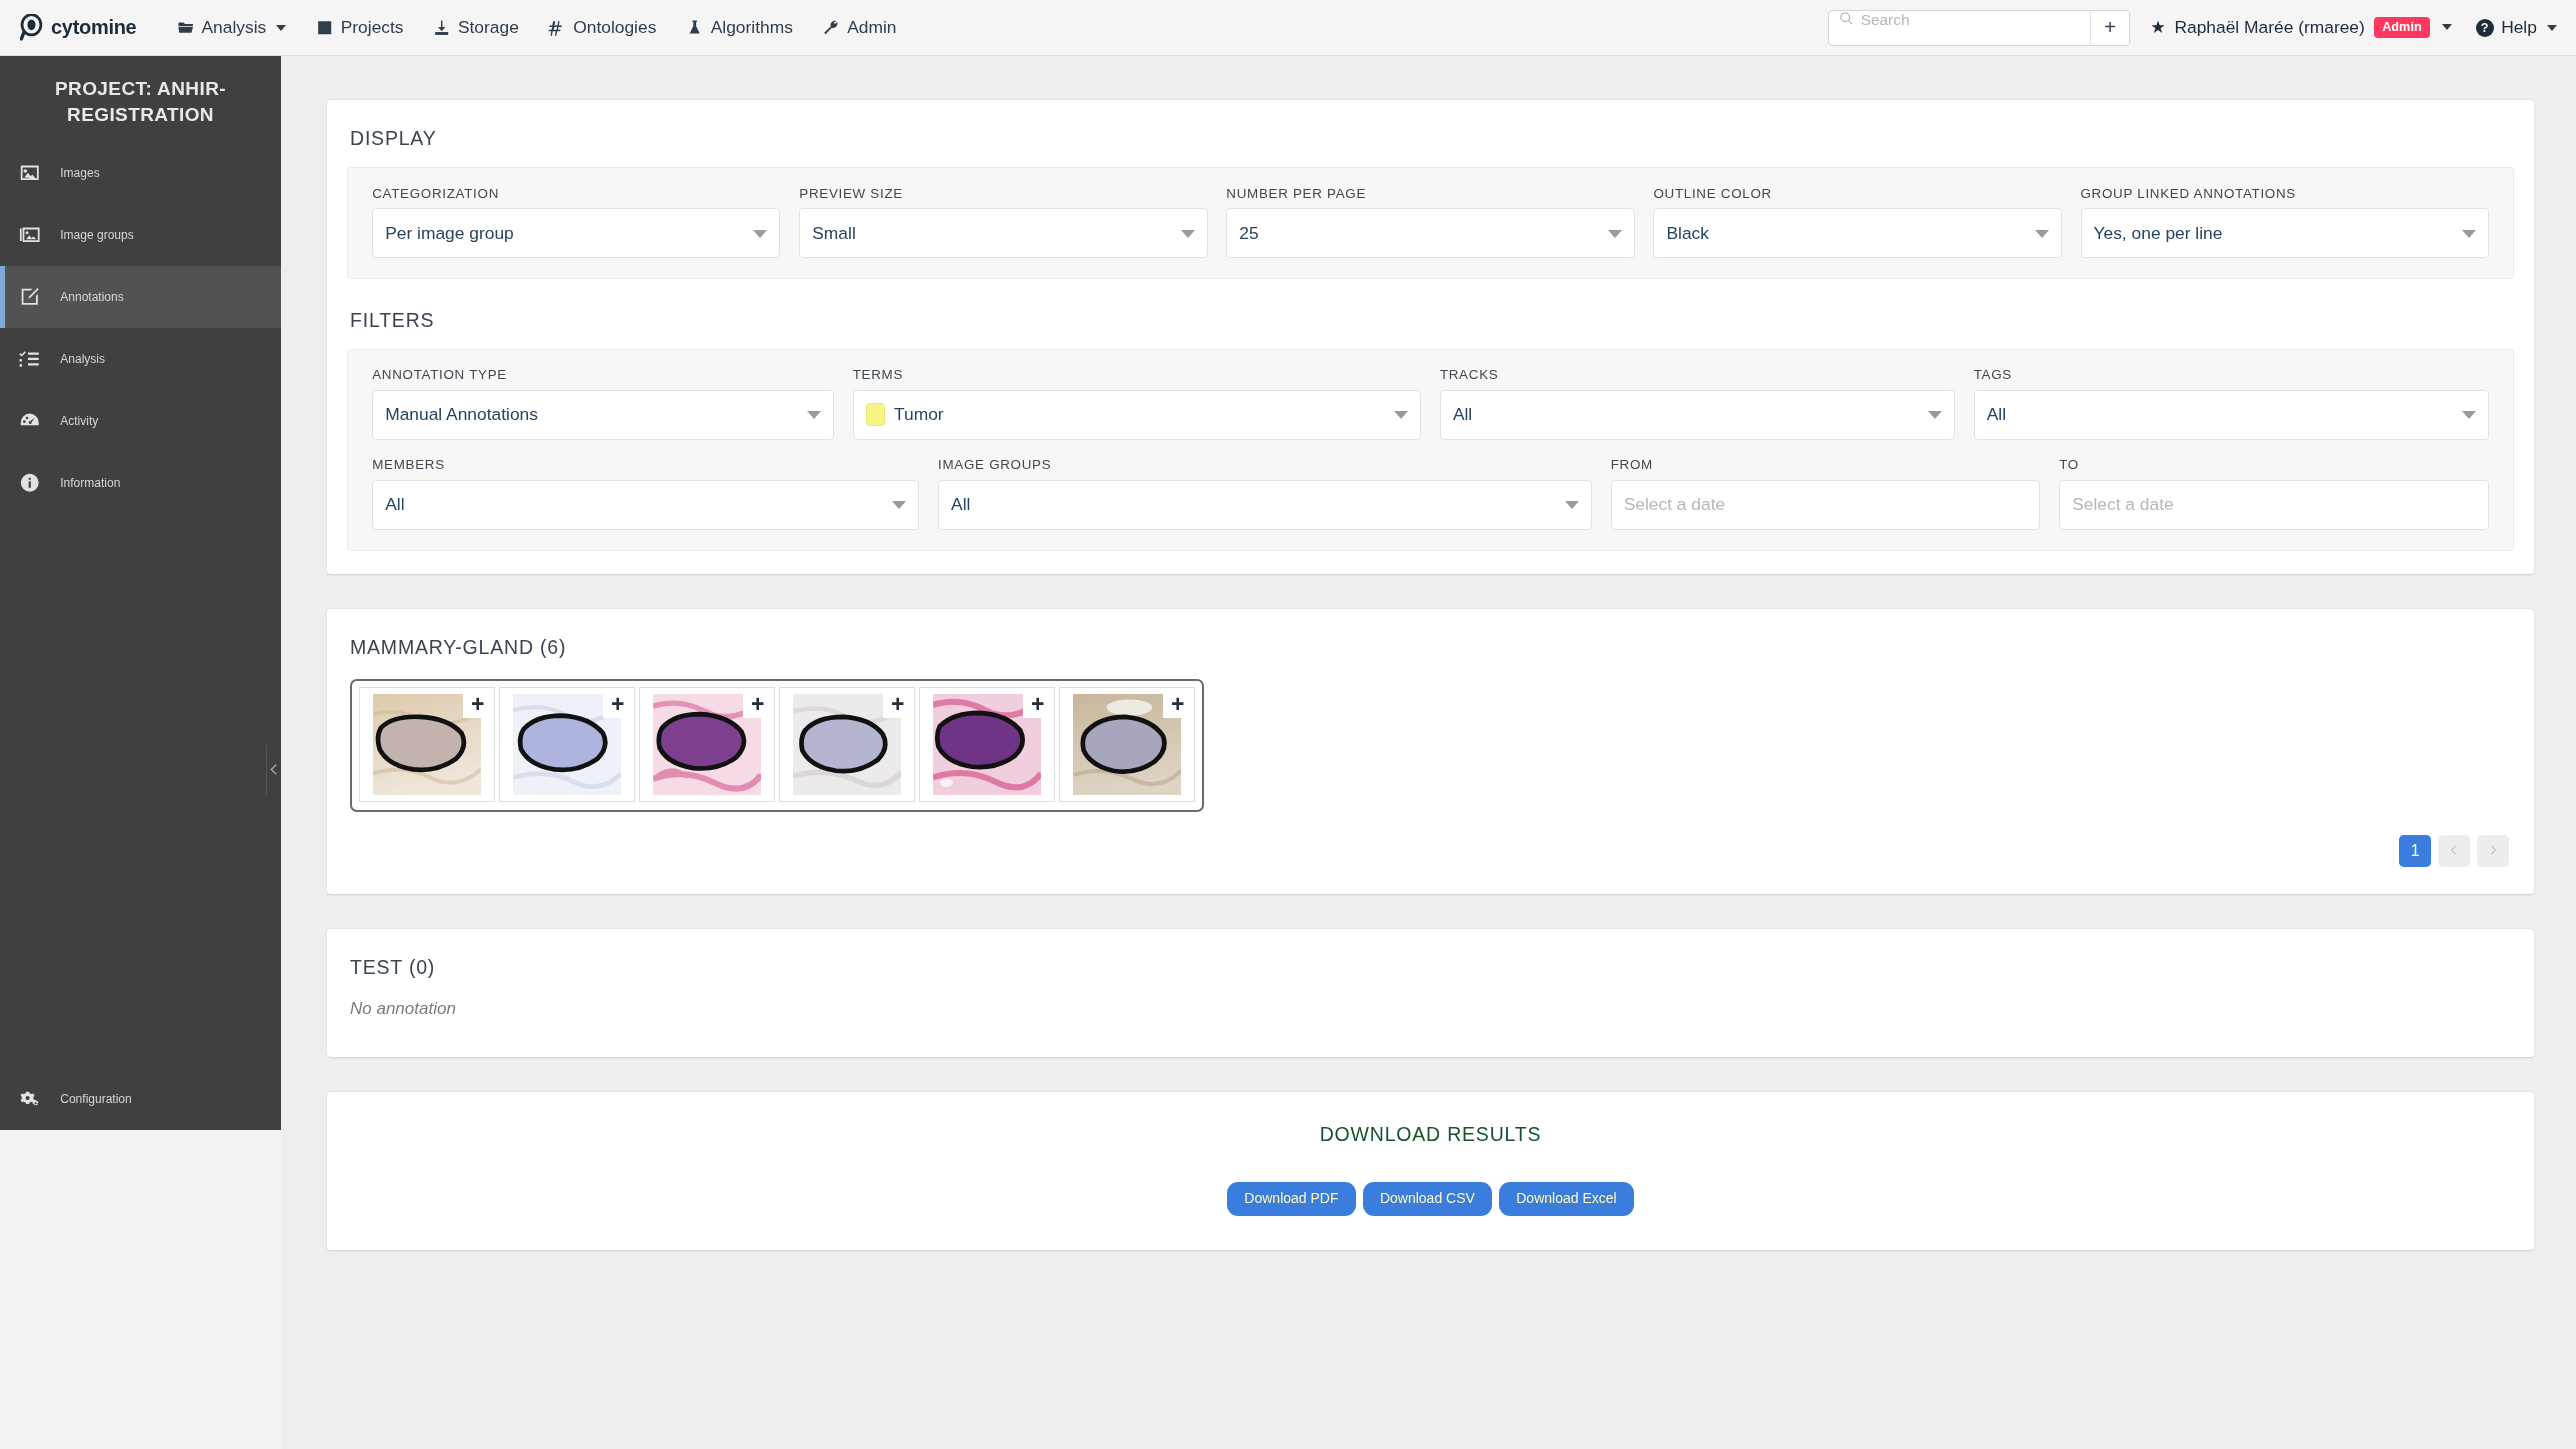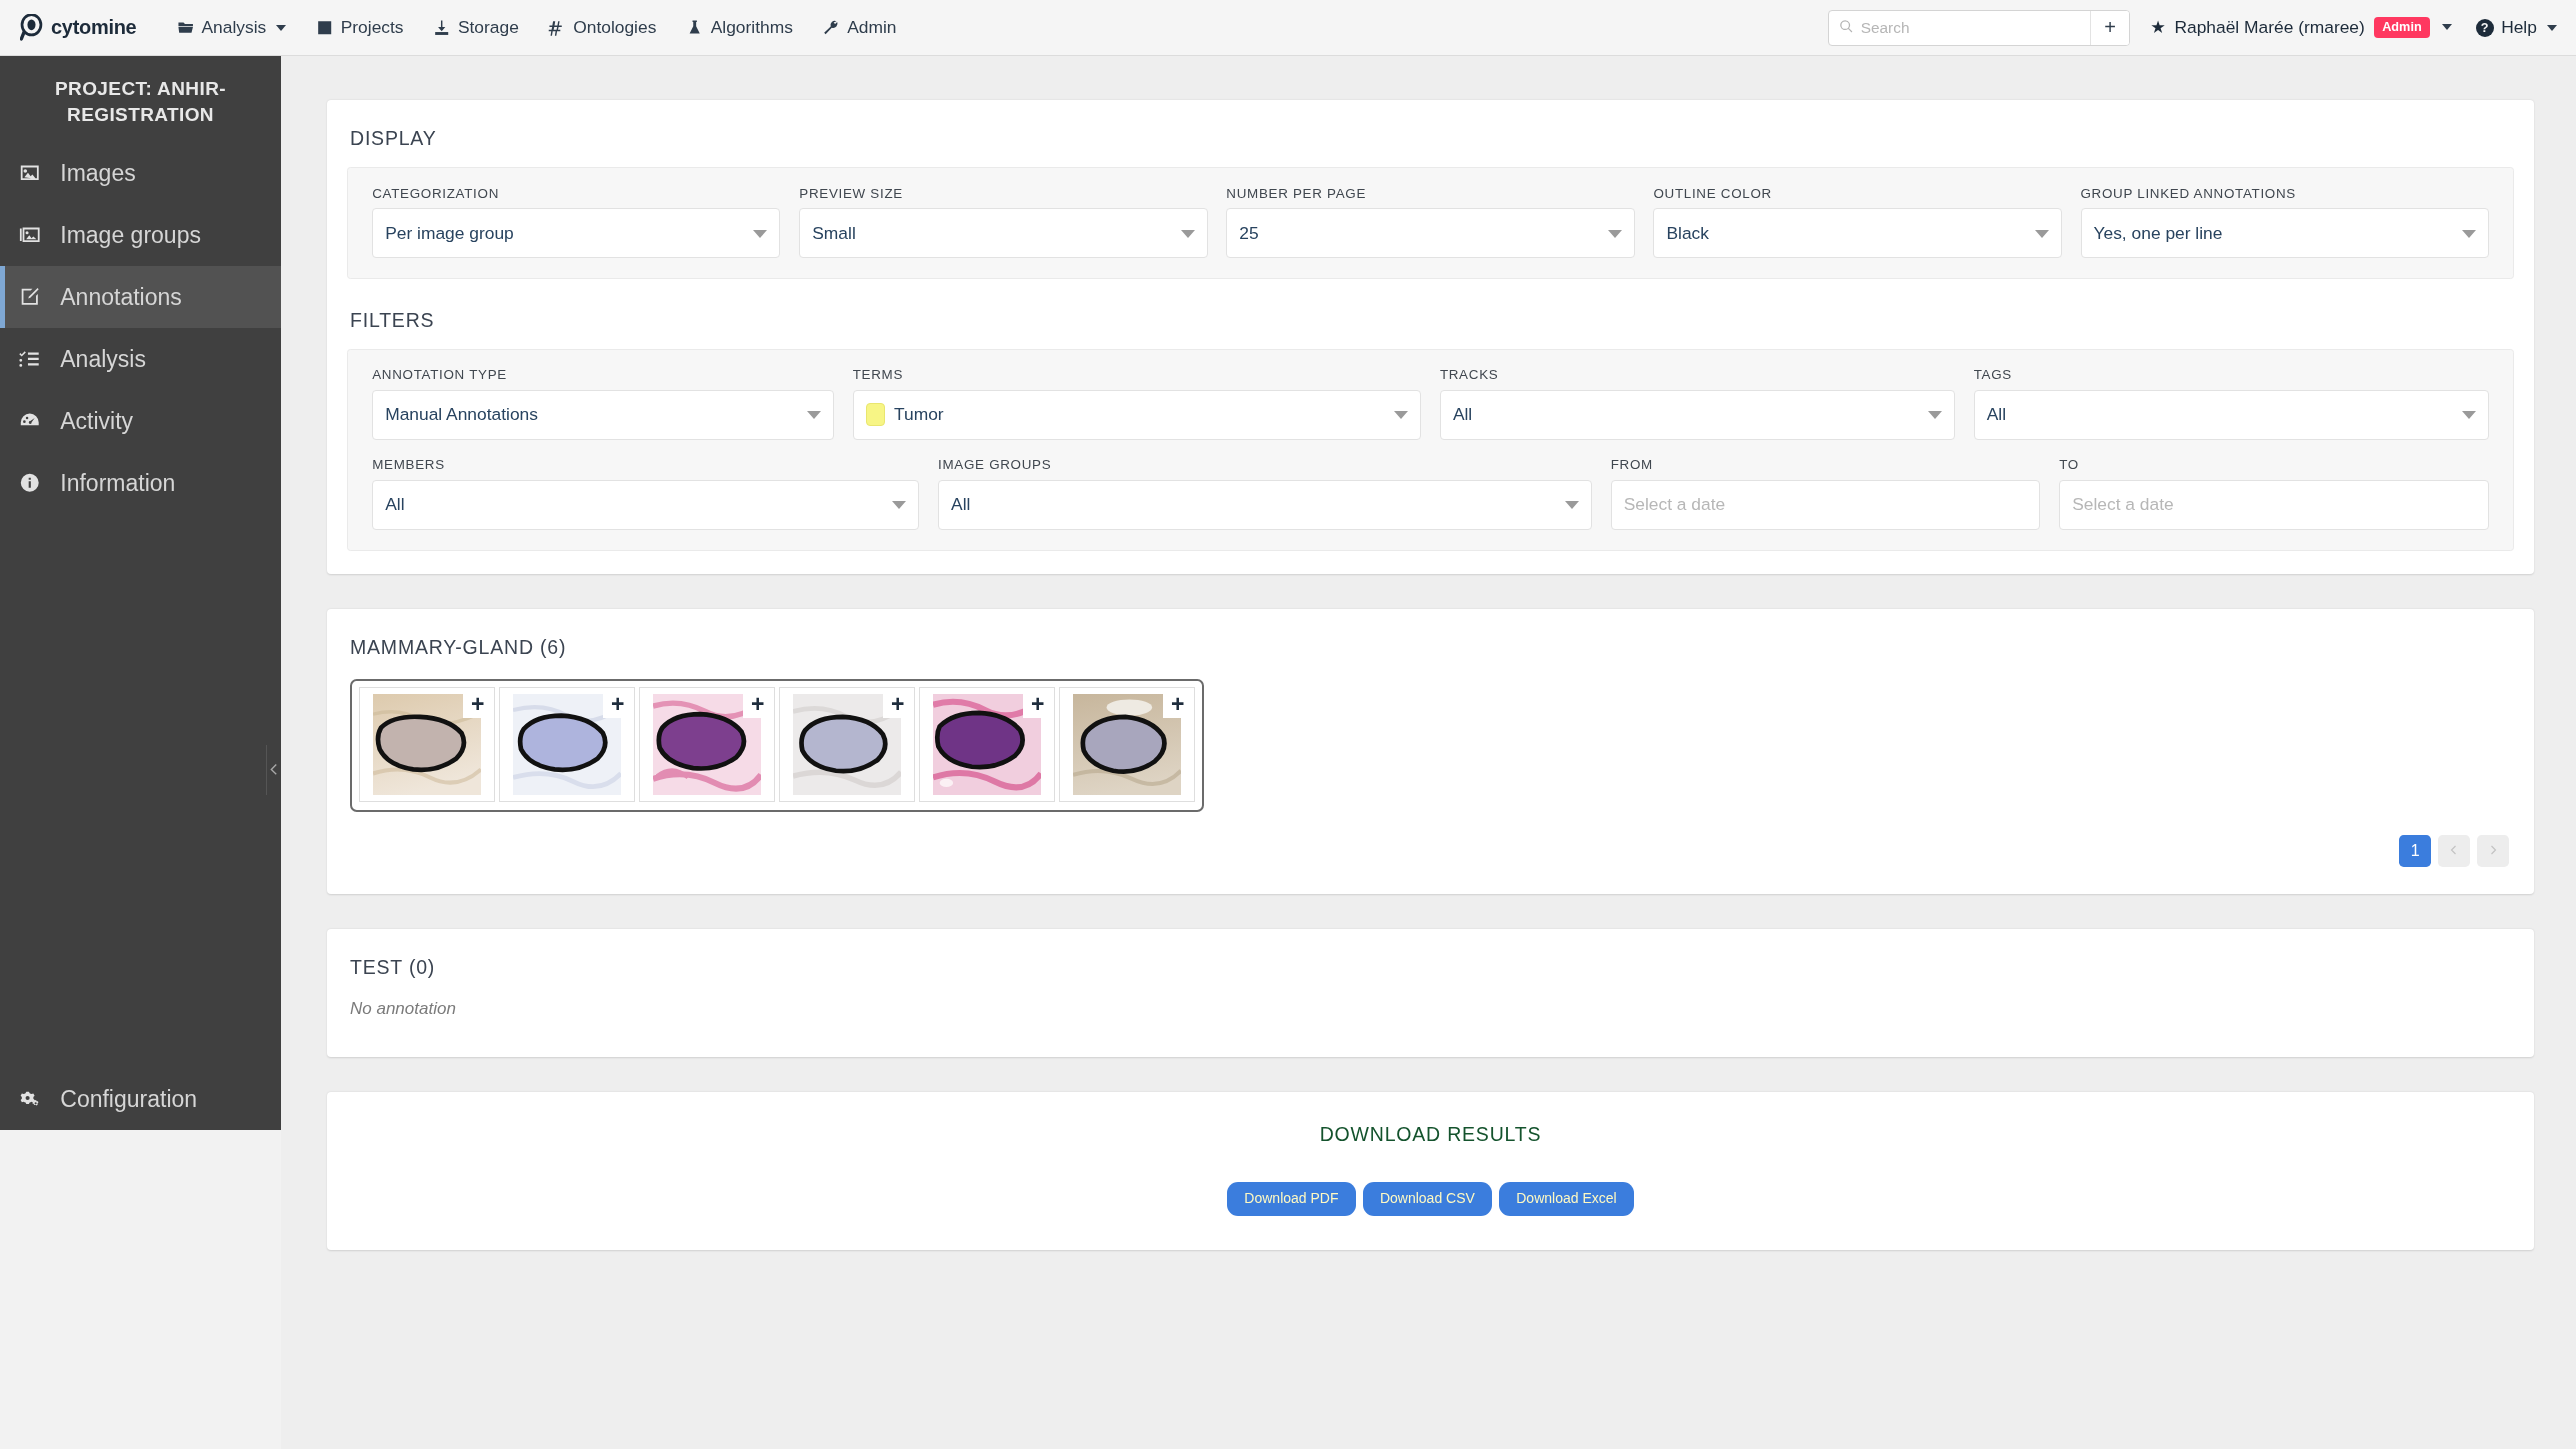--- a/index.html
+++ b/index.html
@@ -38,21 +38,21 @@
   .navspacer { flex: 1 1 auto; }
 
   
   #search-group {
     display: flex; align-items: stretch;
     height: 36px; width: 302px;
     background: #fff; border: 0.7px solid #d4d4d4; border-radius: 4px;
     overflow: hidden; margin-right: 20px;
   }
   #search-field {
-    flex: 1 1 auto; display: flex; align-items: center; gap: 7.4px;
+    flex: 1 1 auto; display: flex; align-items: flex-start; gap: 7.4px;
     padding: 0 9.4px;
   }
   #search-field svg { width: 14.8px; height: 14.8px; fill: #b5b5b5; flex: 0 0 14.8px; }
   #search-input {
     border: 0; outline: 0; font-size: 15.4px; color: #333;
     font-family: "Liberation Sans", sans-serif; width: 100%;
     background: transparent;
   }
   #search-input::placeholder { color: #b6b6b6; }
   #search-add-button {
@@ -83,21 +83,21 @@
     display: flex; flex-direction: column;
   }
   #project-title {
     color: #e8e8e8; font-size: 19px; font-weight: 600;
     letter-spacing: 0.4px; text-align: center;
     padding: 20px 27px 14.8px; line-height: 1.35;
   }
   .side-item {
     display: flex; align-items: center; gap: 17.4px;
     height: 62px; padding-left: 17.4px;
-    color: #d6d6d6; font-size: 23px; cursor: pointer;
+    color: #d6d6d6; font-size: 12px; cursor: pointer;
     position: relative;
   }
   .side-item .sd-ico { width: 25.5px; display: flex; justify-content: center; }
   .side-item .sd-ico svg { width: 21.5px; height: 21.5px; fill: #e2e2e2; }
   .side-item.active { background: #525252; }
   .side-item.active::before {
     content: ""; position: absolute; left: 0; top: 0;
     width: 5.4px; height: 100%; background: #7fa8d4;
   }
   #sidebar .spacer { flex: 1 1 auto; }

